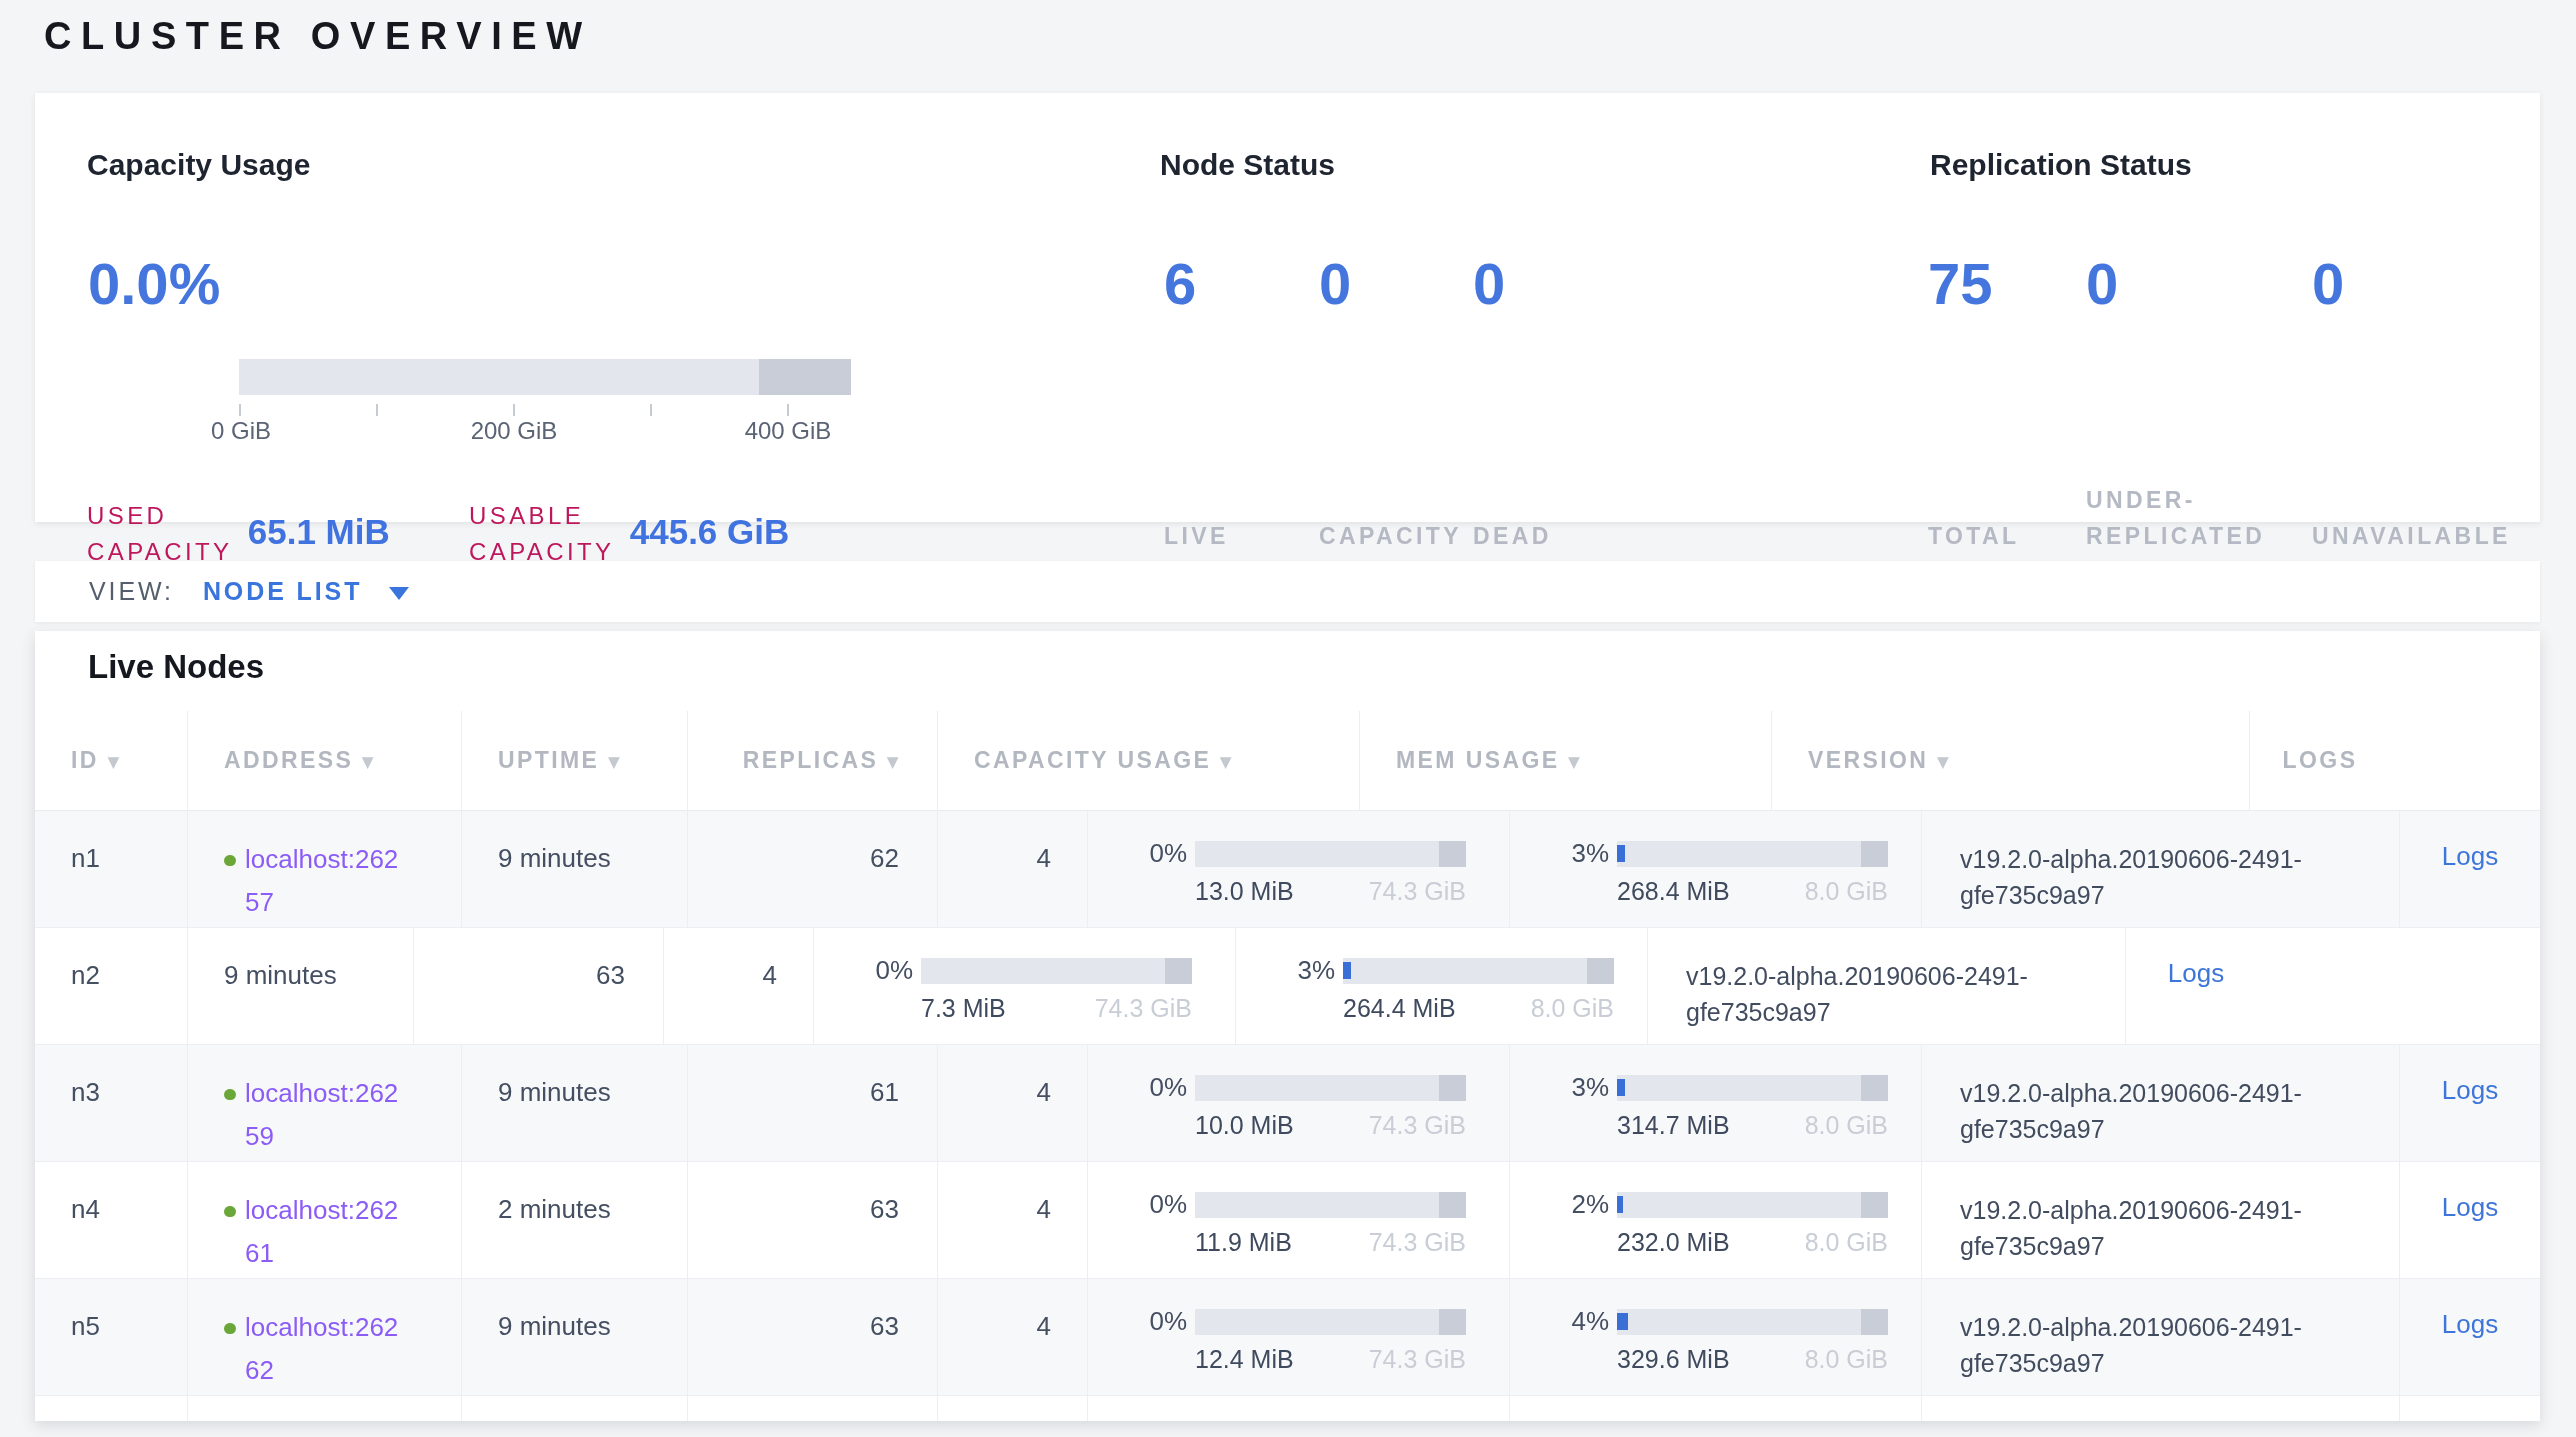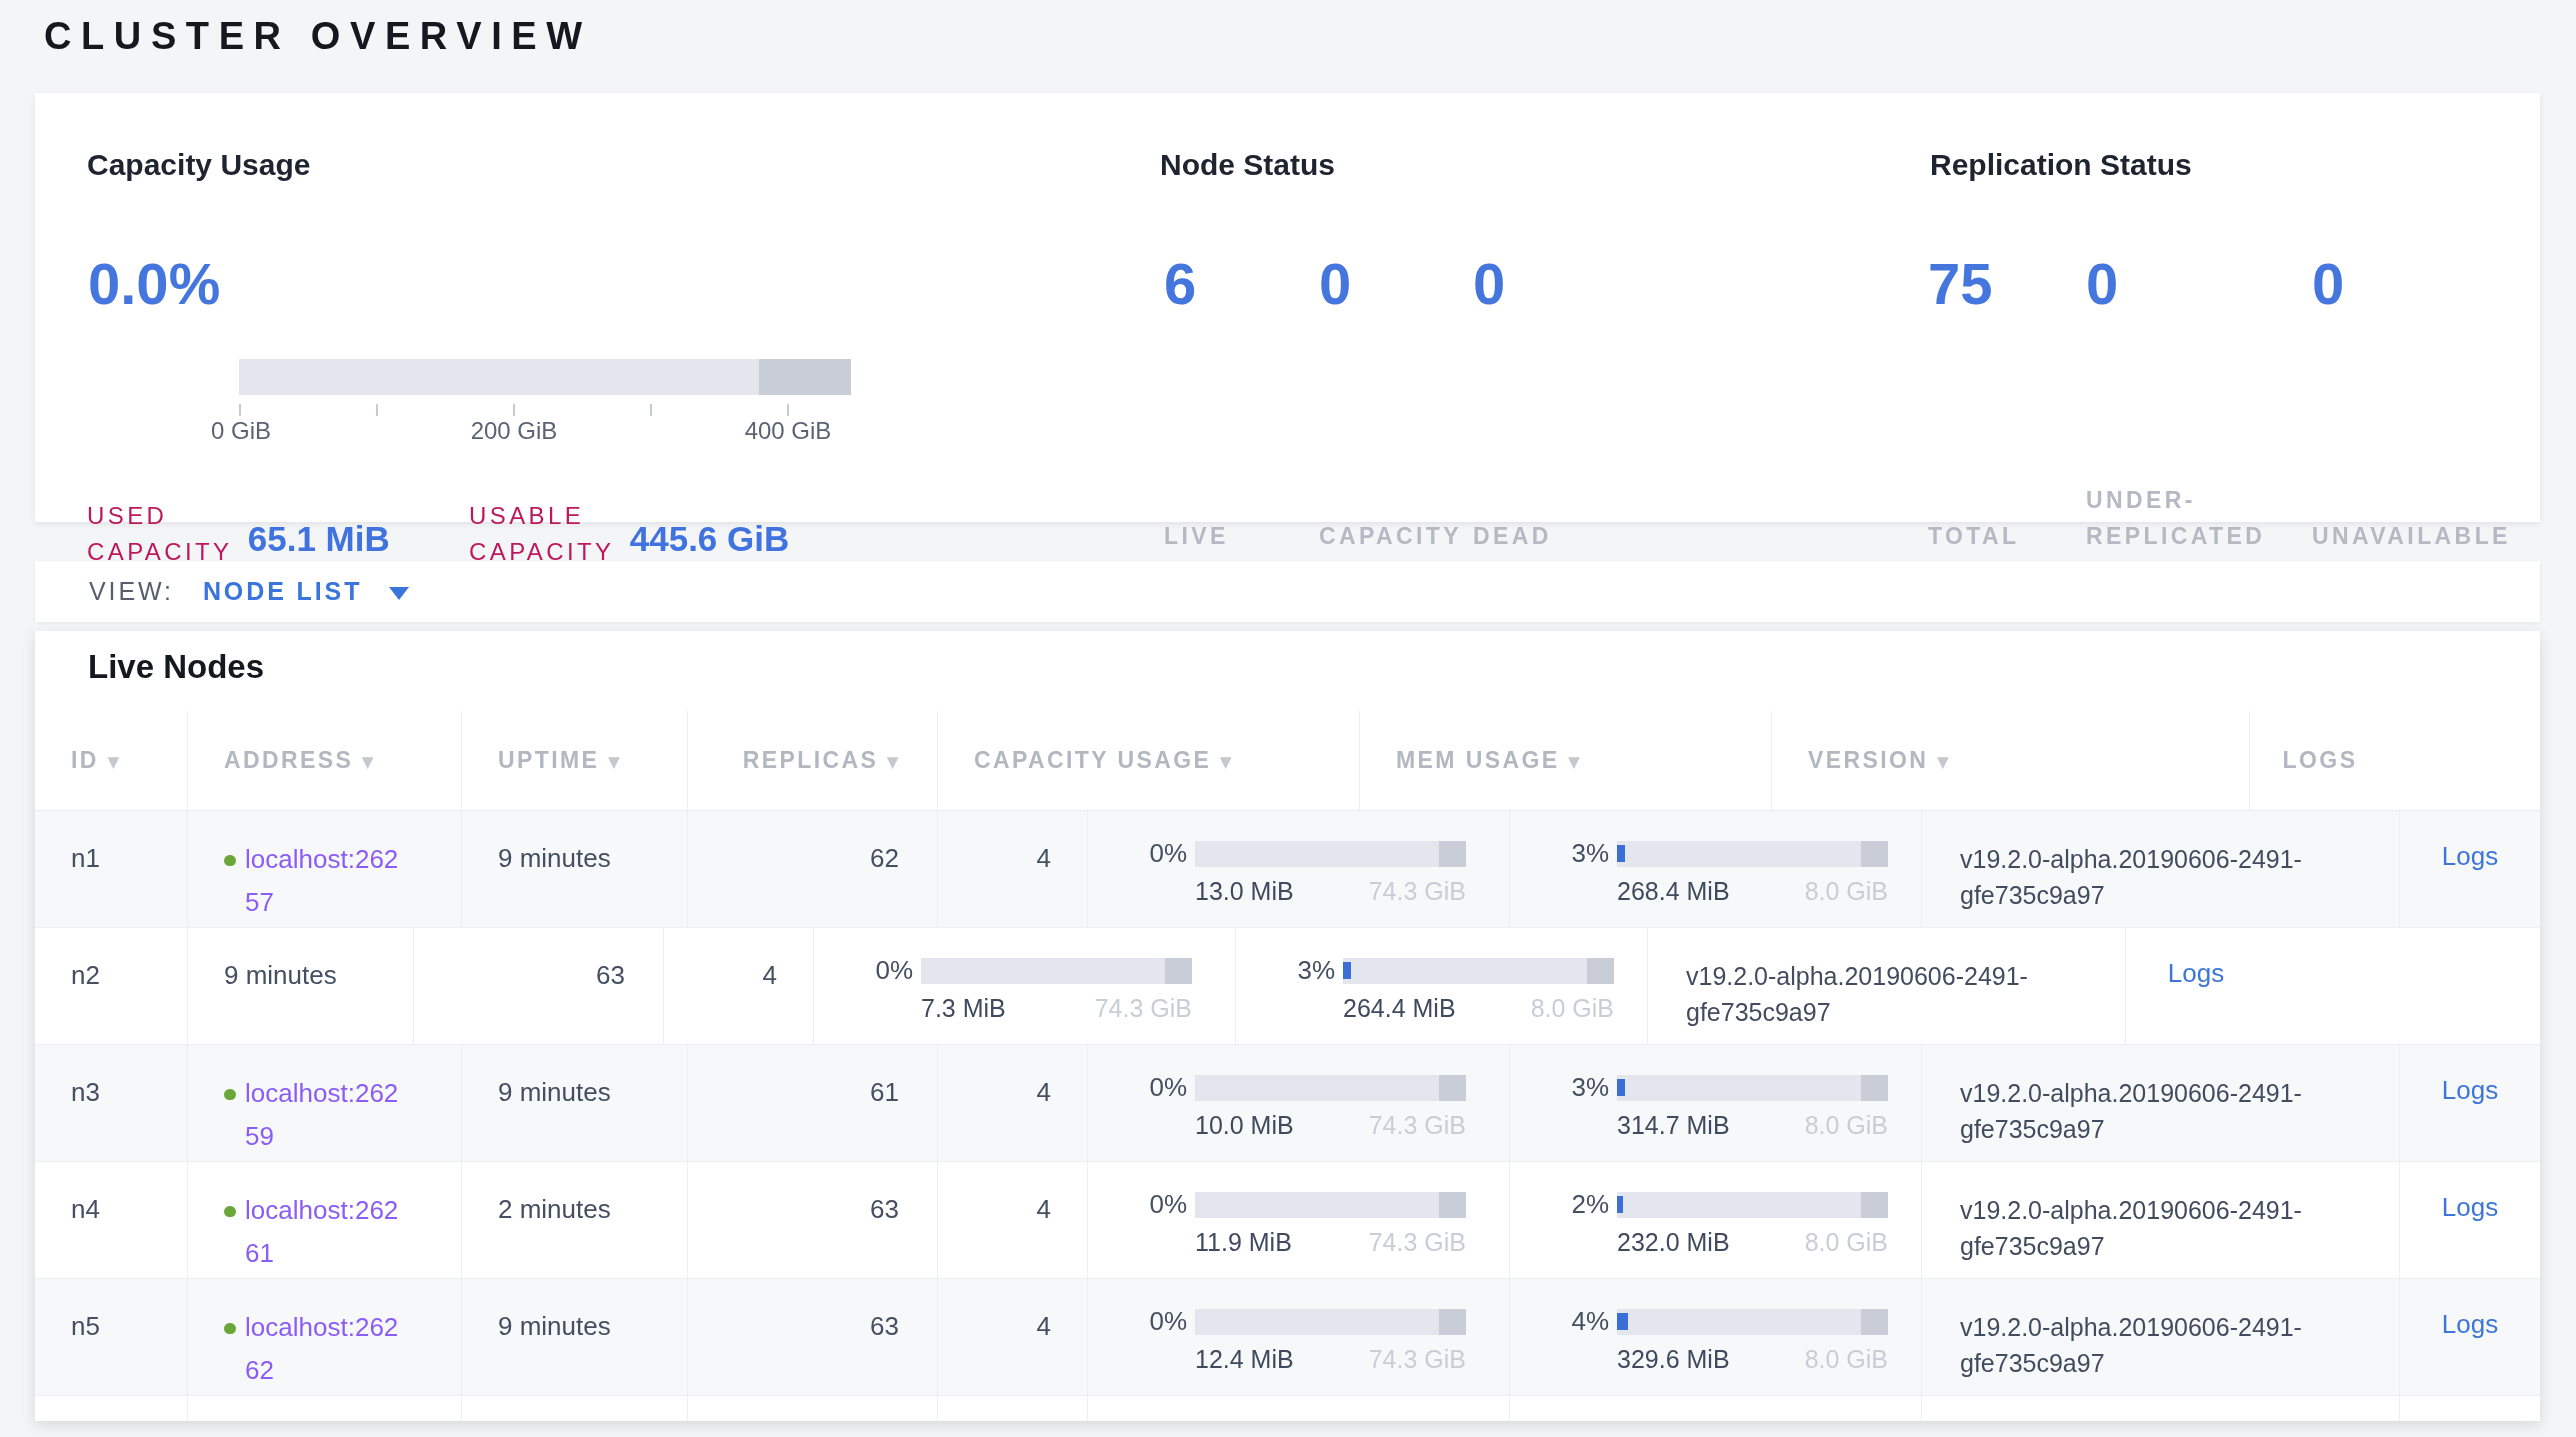--- a/index.html
+++ b/index.html
@@ -38,21 +38,21 @@
   .cap-tick { position:absolute; top:311px; width:1.9px; height:11.5px; background:#c6cad3; }
   .cap-tick-label {
     position:absolute; top:324px; transform:translateX(-50%);
     font-size:24px; color:#5b6475; white-space:nowrap;
   }
   .cap-stat { position:absolute; top:405px; display:flex; align-items:flex-end; }
   .cap-stat .stat-label-inline {
     font-size:24px; font-weight:normal; letter-spacing:3.4px;
     color:#be185d; line-height:36px; white-space:pre-line;
   }
-  .cap-stat-value { font-size:35px; font-weight:bold; color:#4073df; margin-left:15.3px; margin-bottom:12px; line-height:38px; white-space:nowrap; }
+  .cap-stat-value { font-size:35px; font-weight:bold; color:#4073df; margin-left:15.3px; margin-bottom:19px; line-height:38px; white-space:nowrap; }
 
   
   .view-bar { top:561px; height:61px; display:flex; align-items:center; box-shadow:0 1px 2.9px rgba(60,64,80,0.08); }
   .view-label { margin-left:54px; font-size:25px; letter-spacing:2.9px; color:#545e6d; }
   .view-dropdown { display:flex; align-items:center; margin-left:29px; cursor:pointer; }
   .view-selected { font-size:25px; font-weight:bold; letter-spacing:2.9px; color:#3a74dd; }
   .caret-down {
     width:0; height:0; margin-left:27px; margin-top:3.8px;
     border-left:10.5px solid transparent; border-right:10.5px solid transparent;
     border-top:13.4px solid #3a74dd;

